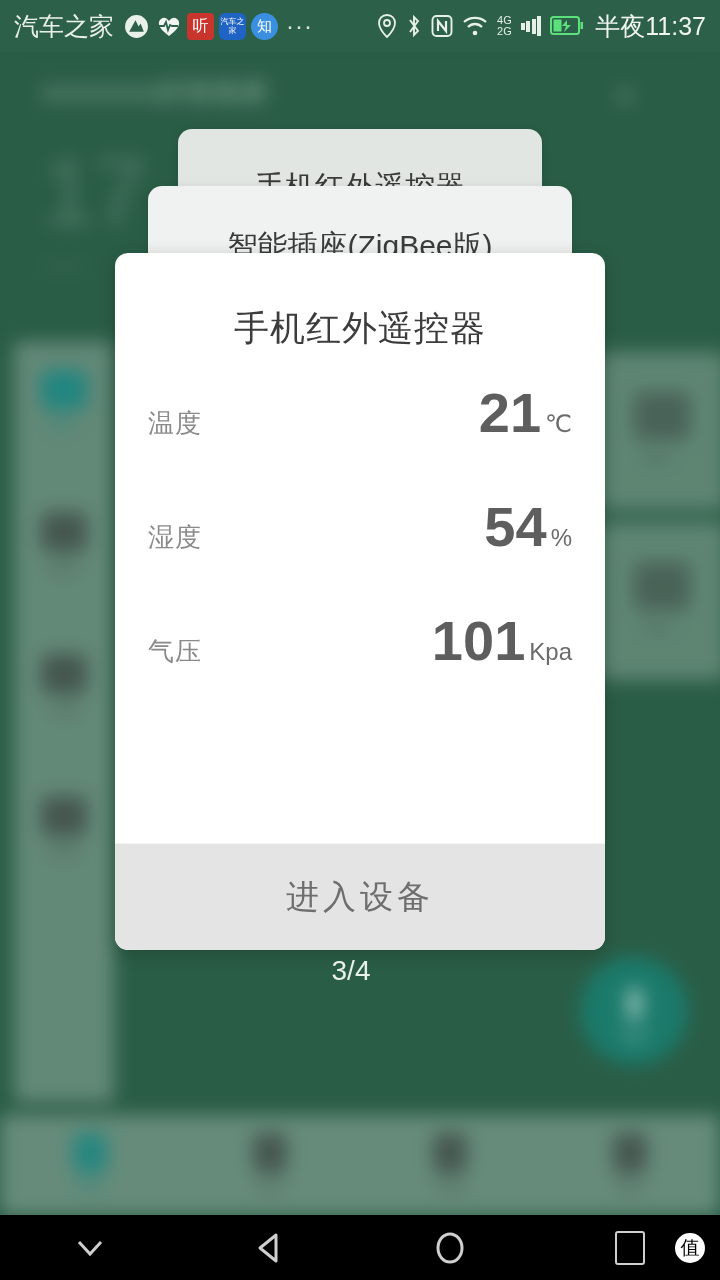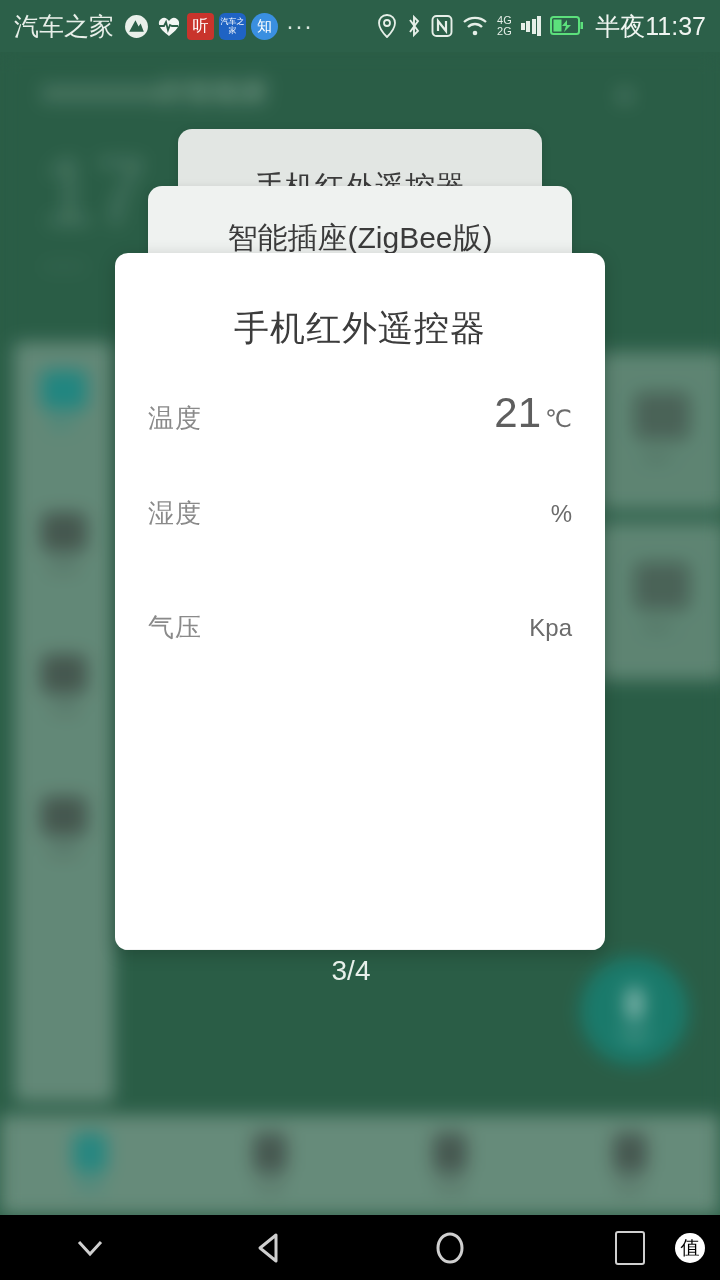--- a/index.html
+++ b/index.html
@@ -239,21 +239,21 @@
     width: 364px; height: 140px;
     background: #e2e6e3;
   }
   #card-back .sc-title { top: 38px; }
   #card-mid {
     left: 148px; top: 186px;
     width: 424px; height: 140px;
     background: #eff2f0;
     z-index: 11;
   }
-  #card-mid .sc-title { top: 32px; }
+  #card-mid .sc-title { top: 40px; }
 
   
   .dialog {
     position: absolute;
     left: 115px; top: 253px;
     width: 490px;
     height: 697px;
     background: #ffffff;
     border-radius: 13px;
     z-index: 20;
@@ -286,22 +286,22 @@
     color: #8a8a8a;
     letter-spacing: 1px;
     text-align: right;
   }
   .row-value {
     display: flex;
     align-items: baseline;
     color: #5e5e5e;
   }
   .row-num {
-    font-size: 42px;
-    font-weight: 400;
+    font-size: 56px;
+    font-weight: 700;
     letter-spacing: 0px;
     line-height: 62px;
   }
   .row-unit {
     font-size: 24px;
     margin-left: 4px;
     color: #6b6b6b;
   }
   .dlg-sep {
     height: 1px;
@@ -453,33 +453,36 @@
         <span class="row-label">温度</span>
         <span class="row-value">
           <span class="row-num">21</span>
           <span class="row-unit">℃</span>
         </span>
       </div>
 
       <div class="dlg-row">
         <span class="row-label">湿度</span>
         <span class="row-value">
+          <span class="row-num">54</span>
           <span class="row-unit">%</span>
         </span>
       </div>
 
       <div class="dlg-row">
         <span class="row-label">气压</span>
         <span class="row-value">
+          <span class="row-num">101</span>
           <span class="row-unit">Kpa</span>
         </span>
       </div>
 
     </div>
     <div class="dlg-sep"></div>
+    <div class="dlg-btn">进入设备</div>
   </div>
 
   <div class="page-ind">3/4</div>
 
   <div class="statusbar">
     <div class="sb-left">
       <span class="carrier">汽车之家</span>
       <span class="notif-icon ni-peak">
         <svg width="25" height="25" viewBox="0 0 24 24">
             <circle cx="12" cy="12" r="11" fill="#e9f0ea"></circle>

